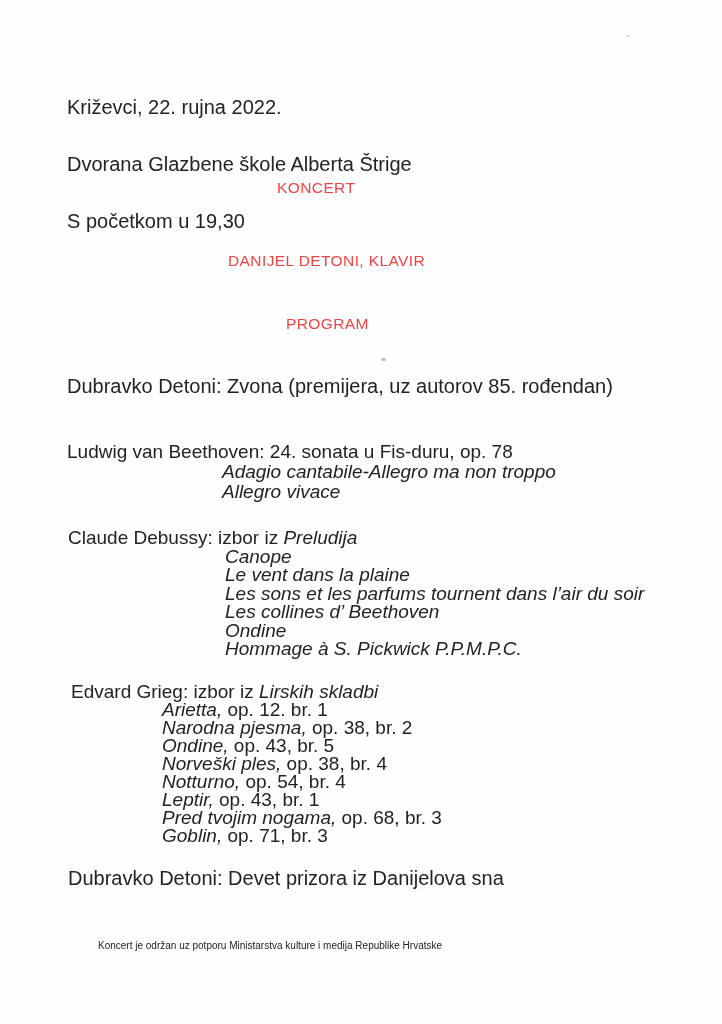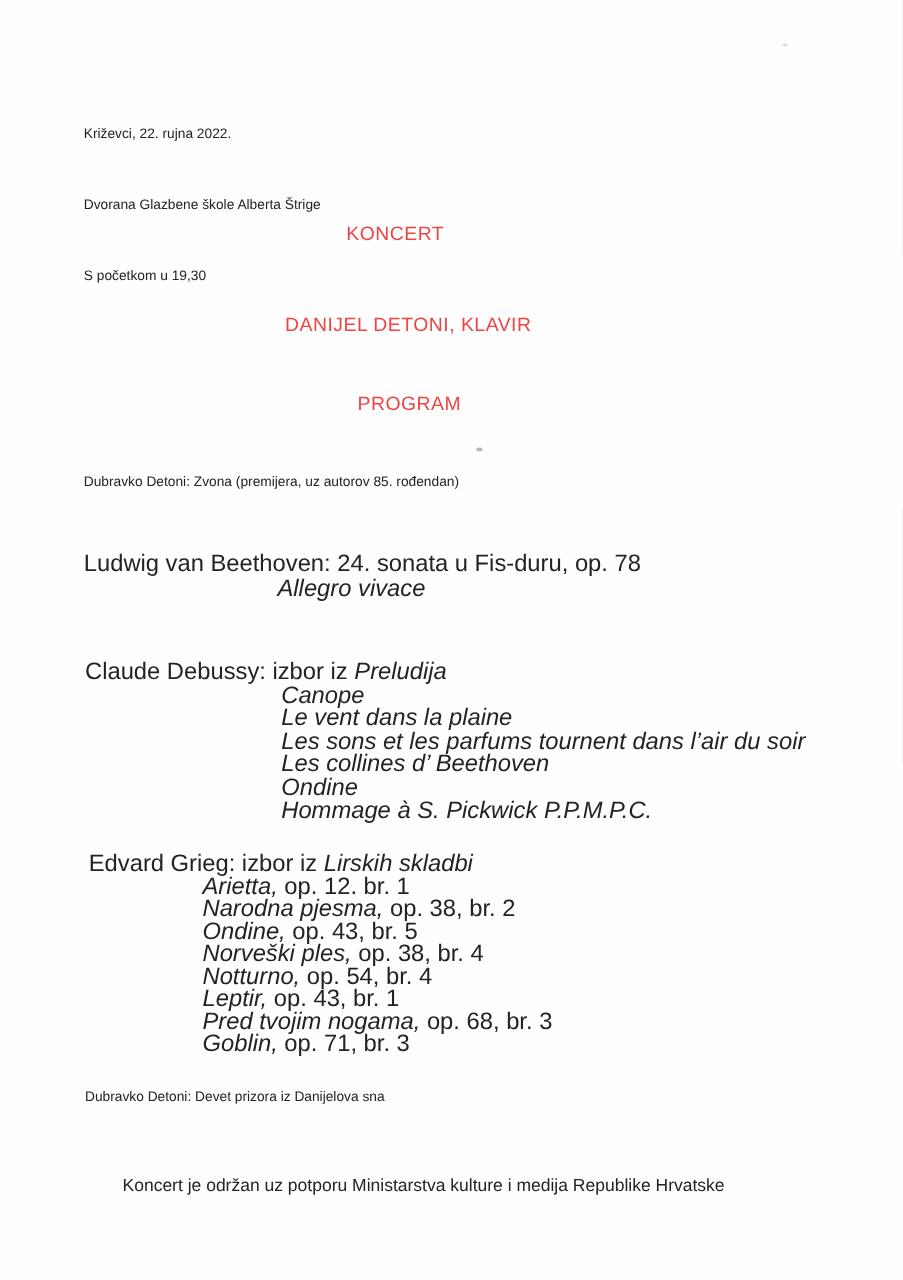--- a/index.html
+++ b/index.html
@@ -11,21 +11,21 @@
     width: 722px;
     height: 1024px;
     background: #fefefe;
     color: #232323;
     overflow: hidden;
     margin: 0 auto;
   }
 
   .txt {
     position: absolute;
-    font-size: 11px;
+    font-size: 20px;
     line-height: 19px;
     white-space: pre;
     color: #232323;
   }
 
   .title {
     position: absolute;
     font-size: 15.5px;
     letter-spacing: 0.4px;
     white-space: pre;
@@ -49,21 +49,21 @@
   .speck {
     position: absolute;
     background: #9a9a9a;
     border-radius: 50%;
   }
   .speck-1 { left: 381px; top: 358px; width: 5px; height: 3px; opacity: .7; }
   .speck-2 { left: 626px; top: 35px;  width: 4px; height: 2px; opacity: .4; }
 
   .footer-line {
     position: absolute;
-    font-size: 14px;
+    font-size: 10px;
     white-space: pre;
     color: #232323;
   }
 </style>
 </head>
 <body>
 
 <div class="page">
 
   <div class="txt" style="left:67px; top:60px;">
@@ -76,20 +76,21 @@
   <div class="title" style="left:228px; top:252px;">DANIJEL DETONI, KLAVIR</div>
   <div class="title" style="left:286px; top:315px;">PROGRAM</div>
 
   <div class="speck speck-1"></div>
   <div class="speck speck-2"></div>
 
   <div class="txt" style="left:67px; top:377px;">Dubravko Detoni: Zvona (premijera, uz autorov 85. rođendan)</div>
 
   <div class="block" style="left:67px; top:442px;">
     <div class="line bl-line">Ludwig van Beethoven: 24. sonata u Fis-duru, op. 78</div>
+    <div class="line bl-line indent-beethoven it">Adagio cantabile-Allegro ma non troppo</div>
     <div class="line bl-line indent-beethoven it">Allegro vivace</div>
   </div>
 
   <div class="block" style="left:68px; top:529px;">
     <div class="line db-line"><span>Claude Debussy: izbor iz </span><span class="it">Preludija</span></div>
     <div class="line db-line indent-debussy it">Canope</div>
     <div class="line db-line indent-debussy it">Le vent dans la plaine</div>
     <div class="line db-line indent-debussy it">Les sons et les parfums tournent dans l’air du soir</div>
     <div class="line db-line indent-debussy it">Les collines d’ Beethoven</div>
     <div class="line db-line indent-debussy it">Ondine</div>

